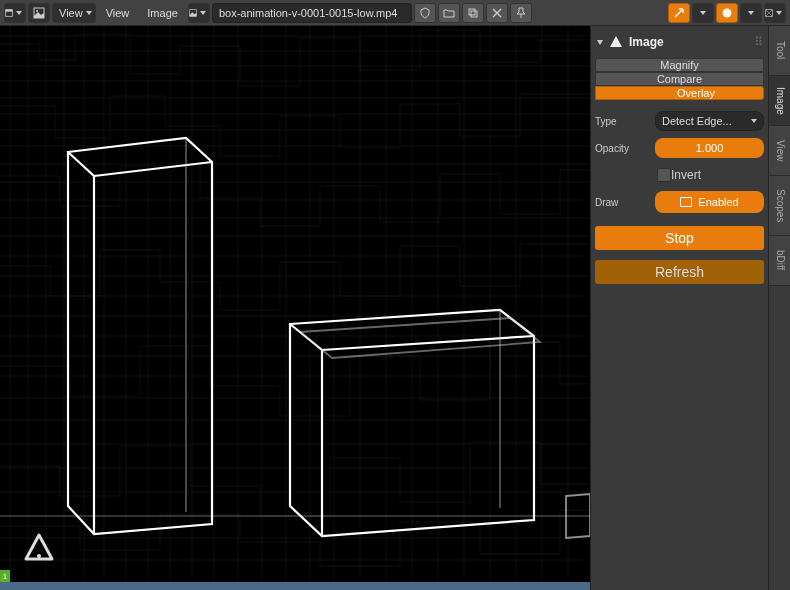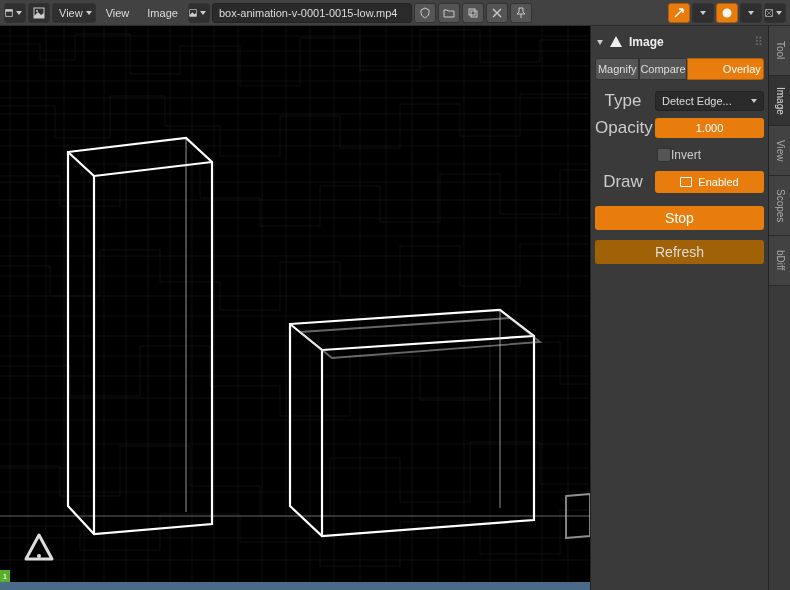--- a/index.html
+++ b/index.html
@@ -25,29 +25,29 @@
   .status-bar { position: absolute; bottom: 0; left: 0; right: 0; height: 8px; background: #4a6a8a; }
   .status-green { position: absolute; bottom: 8px; left: 0; width: 10px; height: 12px; background: #5aaf2a; font-size: 8px; color: #fff; display:flex; align-items:center; justify-content:center; }
 
   
   .panel { width: 178px; background: #3a3a3a; border-left: 1px solid #222; display: flex; flex-direction: column; padding: 4px; gap: 2px; }
   .panel-header { display: flex; align-items: center; height: 24px; gap: 6px; padding: 0 2px; }
   .panel-header .chev { width: 0; height: 0; border-left: 3px solid transparent; border-right: 3px solid transparent; border-top: 5px solid #ccc; }
   .panel-header .ptitle { font-weight: bold; color: #eee; font-size: 12px; }
   .grip { margin-left: auto; color: #666; letter-spacing: -1px; }
 
-  .tab-row { display: flex; gap: 0; margin: 2px 0 8px 0; }
+  .tab-row { display: flex; gap: 0; margin: 2px 0 8px 0; flex-direction: column; }
   .tab { flex: 1; height: 22px; display: flex; align-items: center; justify-content: center; font-size: 11px; background: #555; border: 1px solid #333; color: #ddd; cursor: pointer; }
   .tab:first-child { border-radius: 3px 0 0 3px; }
   .tab:last-child { border-radius: 0 3px 3px 0; }
   .tab.active { background: #e87d0d; border-color: #b05e07; color: #fff; padding-left: 33px; }
 
   .prop-row { display: flex; align-items: center; height: 22px; gap: 4px; margin-bottom: 3px; }
-  .prop-label { width: 56px; text-align: center; color: #ccc; font-size: 17px; }
-  .prop-field { flex: 1; height: 20px; border-radius: 3px; display: flex; align-items: center; justify-content: center; font-size: 11px; position: relative; }
+  .prop-label { width: 56px; text-align: left; color: #ccc; font-size: 10px; }
+  .prop-field { flex: 1; height: 20px; border-radius: 8px; display: flex; align-items: center; justify-content: center; font-size: 11px; position: relative; }
   .prop-select { background: #2a2a2a; border: 1px solid #222; color: #ddd; justify-content: flex-start; padding: 0 6px; }
   .prop-select::after { content: ""; position: absolute; right: 6px; border-left: 3px solid transparent; border-right: 3px solid transparent; border-top: 4px solid #ccc; }
   .prop-num { background: #e87d0d; color: #fff; }
   .prop-num.partial2 { background: linear-gradient(to right, #e87d0d 0%, #e87d0d 20%, #555 20%, #555 100%); }
   .prop-check { flex: 1; display: flex; align-items: center; gap: 0; padding-left: 2px; }
   .checkbox { width: 14px; height: 14px; background: #555; border: 1px solid #333; border-radius: 2px; }
   .prop-toggle { background: #e87d0d; color: #fff; display: flex; align-items: center; gap: 6px; padding: 11px 6px; justify-content: center; }
   .prop-toggle .ticon { width: 12px; height: 10px; border: 1px solid #fff; border-radius: 1px; }
 
   .big-btn { height: 24px; border-radius: 3px; display: flex; align-items: center; justify-content: center; font-size: 14px; margin-top: 8px; cursor: pointer; }

